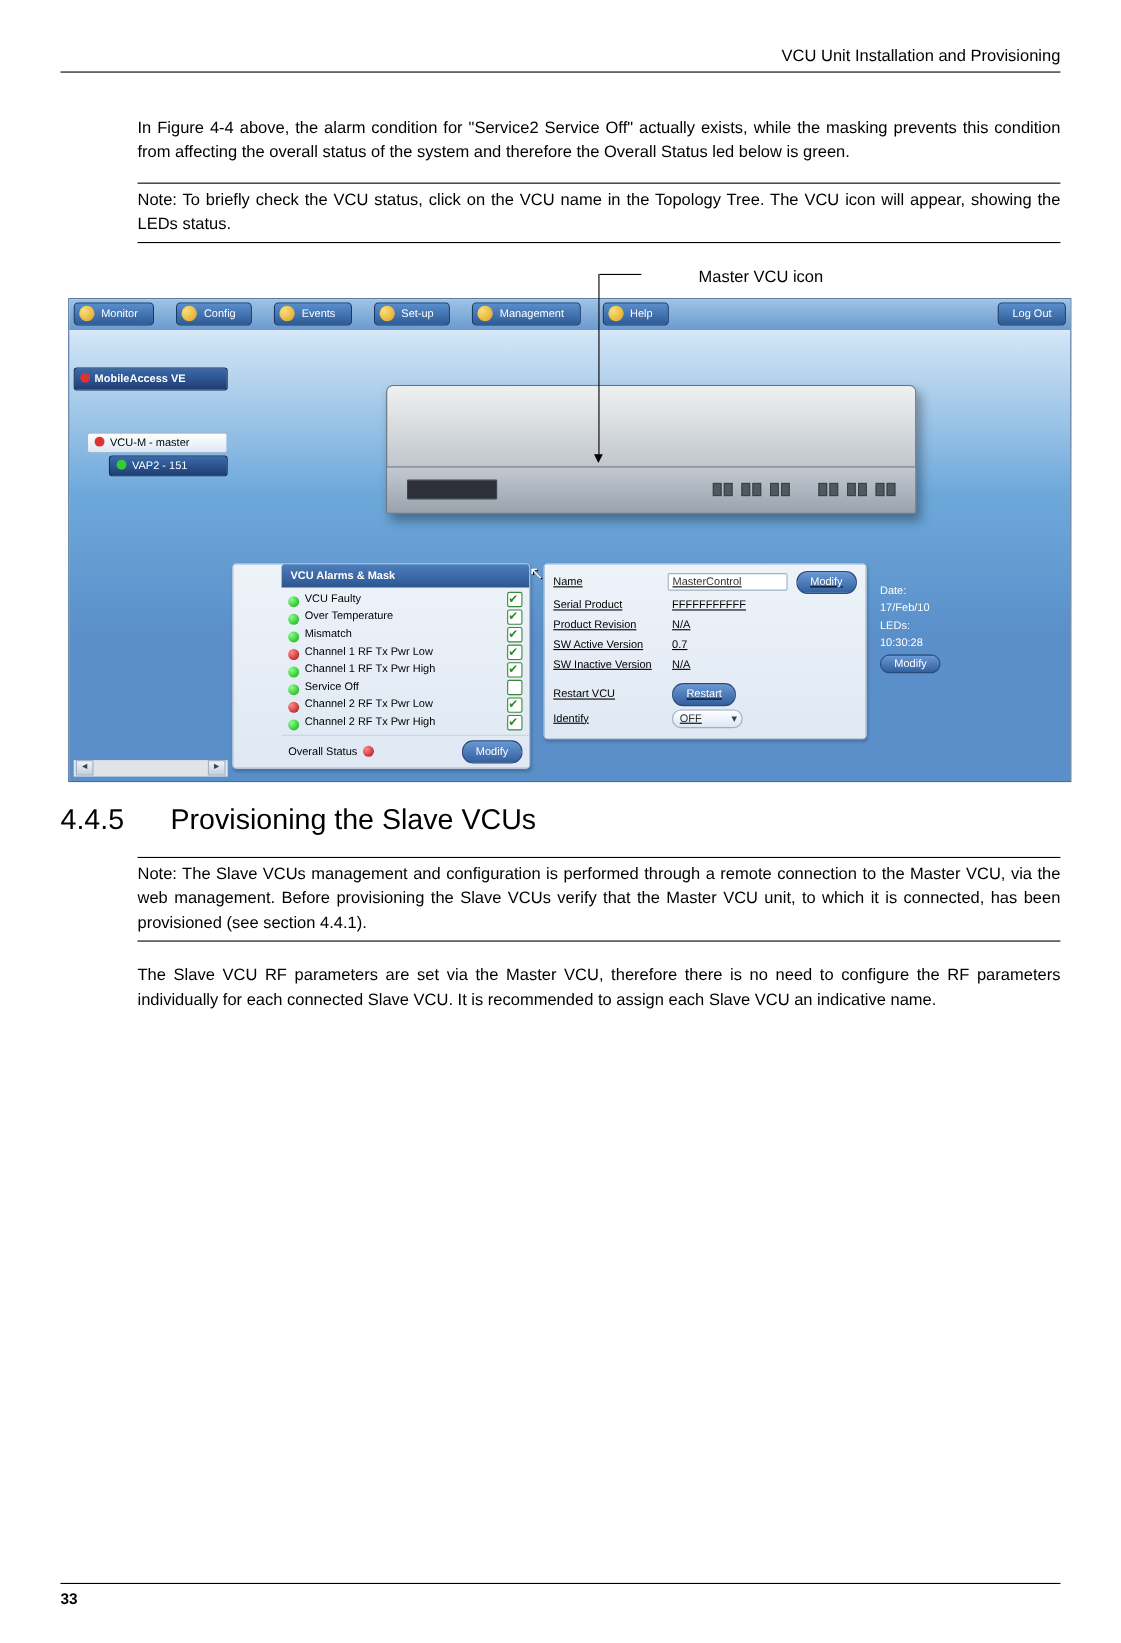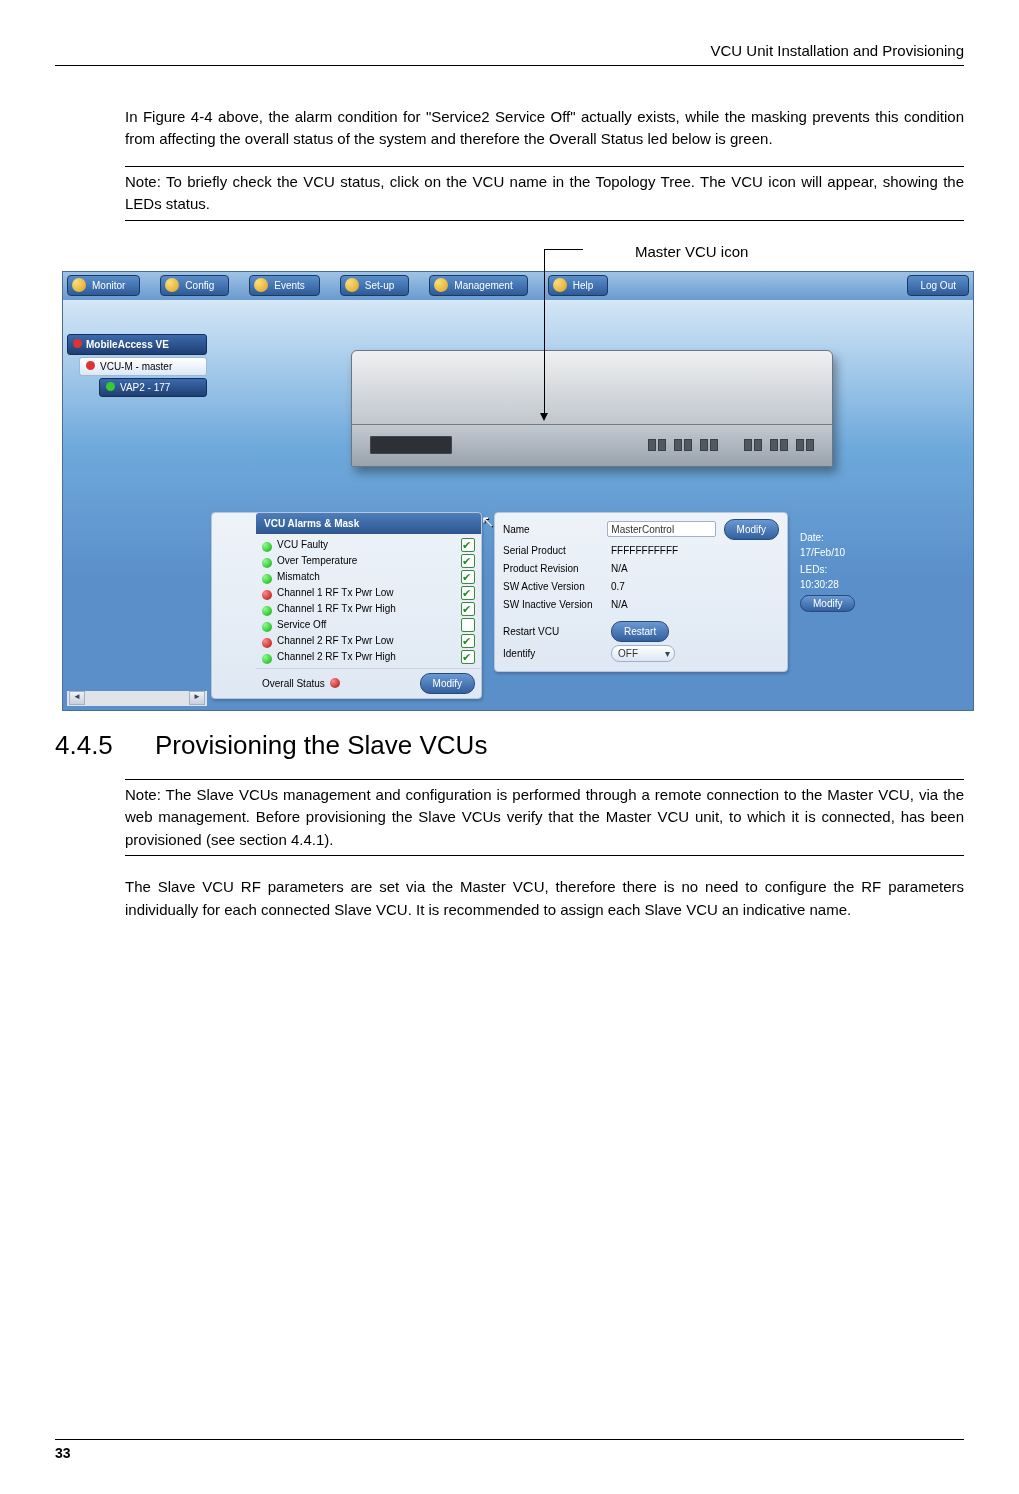--- a/index.html
+++ b/index.html
@@ -157,20 +157,21 @@
   .tree-node {
     background: linear-gradient(#fff, #dce8f5);
     border: 1px solid #9fb8d6;
     border-radius: 3px;
     padding: 1px 6px 1px 20px;
     font-size: 10px;
     color: #000;
     margin-left: 12px;
     margin-bottom: 2px;
     position:relative;
+    margin-top:36px;
   }
   .tree-node.red::before { content:""; position:absolute; left:6px; top:3px; width:9px; height:9px; border-radius:50%; background:#d33; }
   .tree-node2 {
     background: linear-gradient(#3b6aad, #1f3e72);
     border: 1px solid #12305a;
     border-radius: 3px;
     padding: 1px 10px 1px 20px;
     font-size: 10px;
     margin-left: 32px;
     position:relative;
@@ -282,21 +283,21 @@
     border-radius:5px 5px 0 0;
     font-size:10px;
     padding:3px 10px;
   }
   .tab.active{
     background: linear-gradient(#5381bf,#2f5a96);
     color:#fff;
     border-color:#274a7c;
   }
   .panel-module{width:292px;}
-  .mod-body{padding:6px 8px;}
+  .mod-body{padding:6px 8px;text-decoration:underline;}
   .mod-row{display:flex;align-items:center;margin-bottom:3px;}
   .mod-label{width:108px;font-size:10px;}
   .mod-value{width:112px;font-size:10px;}
   .mod-input{
     width:104px;height:14px;background:#fff;border:1px solid #9fb0c9;border-radius:2px;padding:0 3px;font-size:10px;color:#333;
   }
   .sel{
     width:44px;height:15px;background:linear-gradient(#fff,#dce7f3);border:1px solid #9fb0c9;border-radius:8px;padding:0 12px 0 6px;font-size:10px;color:#333;position:relative;
   }
   .sel::after{content:"▾";position:absolute;right:4px;top:0;font-size:10px;color:#345;}
@@ -351,21 +352,21 @@
     <div class="menubtn">Management</div>
     <div class="menubtn">Help</div>
     <div class="spacer"></div>
     <div class="logout">Log Out</div>
   </div>
   <div class="main">
     <div class="sidebar">
       <div style="height:30px"></div>
       <div class="tree-root">MobileAccess VE</div>
       <div class="tree-node red">VCU-M - master</div>
-      <div class="tree-node2">VAP2 - 177</div>
+      <div class="tree-node2">VAP2 - 151</div>
       <div class="scroll-bottom">
         <div class="sb-btn">◄</div>
         <div class="sb-btn">►</div>
       </div>
     </div>
     <div class="content">
       <div class="device">
         <div class="device-front">
           <div class="ports-left"></div>
           <div class="ledblock">

